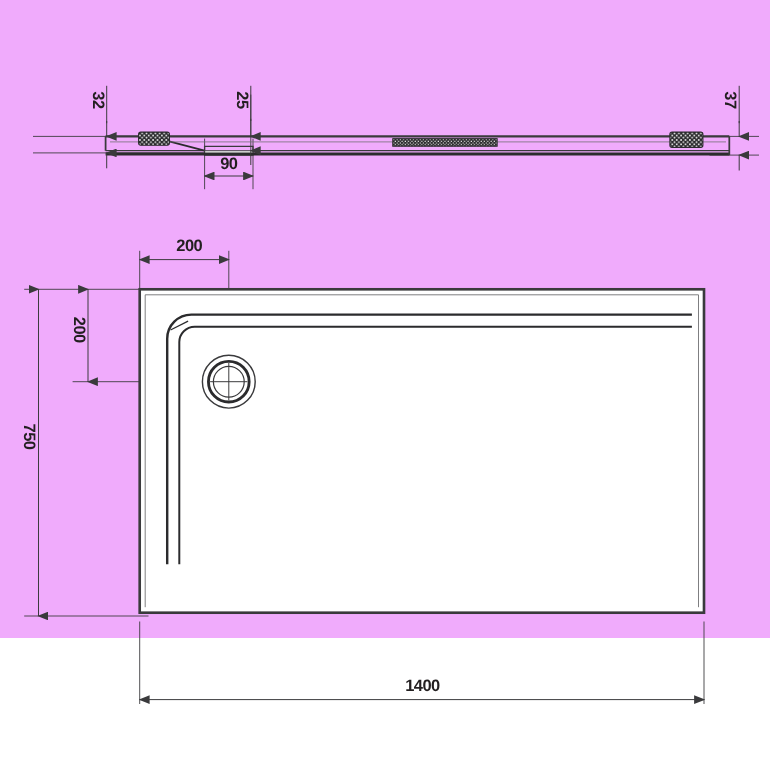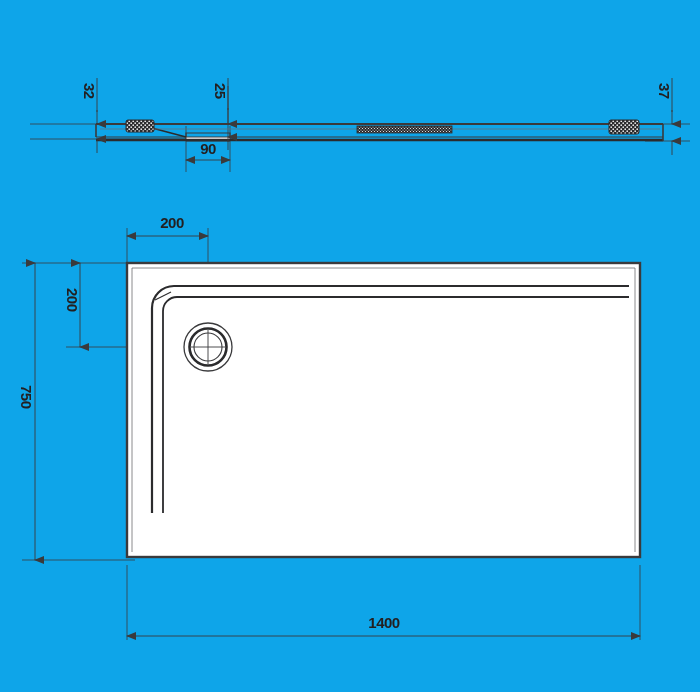--- a/index.html
+++ b/index.html
@@ -1,18 +1,18 @@
 <!DOCTYPE html>
 <html><head>
 <meta charset="utf-8">
 <style>
   html,body{margin:0;padding:0;background:#ffffff;}
   body{width:700px;height:700px;overflow:hidden;
        font-family:"Liberation Sans", sans-serif;}
-  #stage{position:relative;width:700px;height:692px;background:#0ea5e9;}
+  #stage{position:relative;width:700px;height:580px;background:#f0abfc;}
   svg{display:block;}
   .dimtext{
     font-family:"Liberation Sans", sans-serif;
     font-weight:700;
     font-size:15px;
     fill:#231f20;
     letter-spacing:-0.5px;
   }
   .dimtext.vert{writing-mode:vertical-rl;}
 </style>

